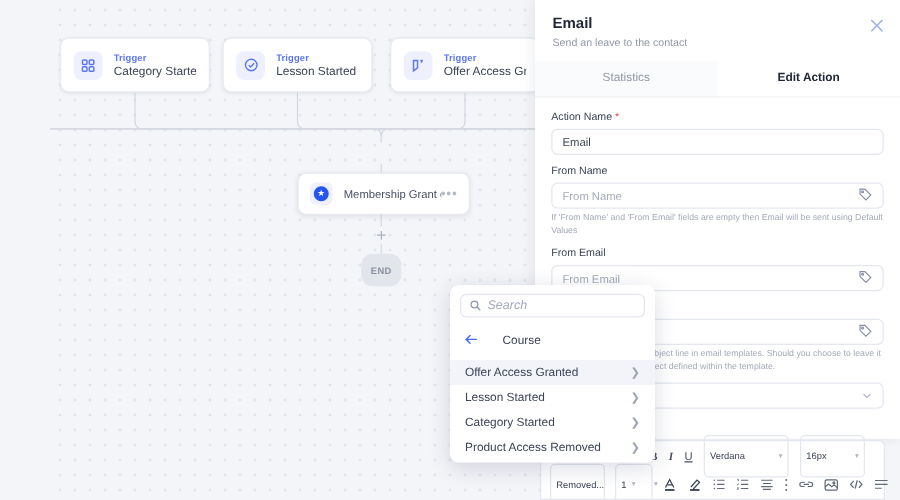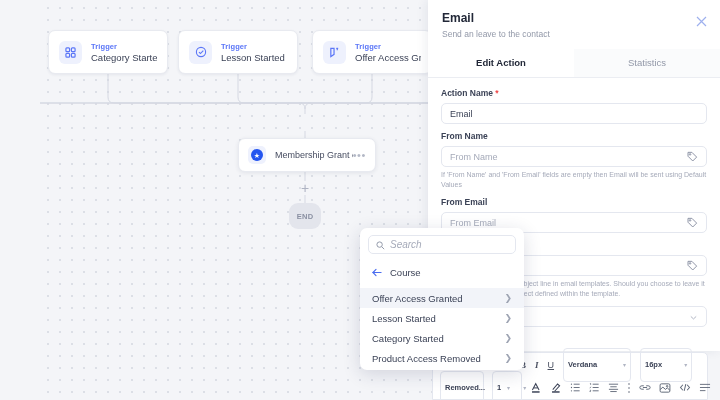--- a/index.html
+++ b/index.html
@@ -64,21 +64,21 @@
     position:absolute;left:360px;top:228px;width:164px;background:#fff;
     border-radius:7px;box-shadow:0 4px 18px rgba(30,40,80,.16);
     padding:7px 0 2px 0;box-sizing:border-box;z-index:40;overflow:hidden;
   }
   .mn-search{
     margin:0 8px 7px 8px;height:19px;border:1px solid #e4e7ef;border-radius:5px;
     display:flex;align-items:center;padding:0 7px;box-sizing:border-box;
   }
   .mn-search span.ph{font-size:10px;color:#a5aab9;margin-left:5px;font-style:italic;}
   .mn-back{display:flex;align-items:center;padding:2px 12px 7px 12px;cursor:pointer;}
-  .mn-back span.lb{font-size:9.5px;color:#3b4256;margin-left:8px;}
+  .mn-back span.lb{font-size:9.5px;color:#3b4256;margin-left:20px;}
   .mn-item{
     height:20px;display:flex;align-items:center;justify-content:space-between;
     padding:0 12px;font-size:9.5px;color:#3b4256;cursor:pointer;
   }
   .mn-item.sel{background:#f2f4f9;}
   .mn-item .ch{color:#9ea4b3;font-size:9px;}
 
   
   #panel{
     position:absolute;right:0;top:0;width:292px;height:351px;background:#fff;
@@ -89,42 +89,42 @@
   .pn-sub{font-size:8.5px;color:#9298a8;margin-top:3px;line-height:11px;}
   .pn-close{position:absolute;right:13px;top:13px;width:11px;height:11px;cursor:pointer;}
   .pn-tabs{display:flex;border-bottom:1px solid #ebedf2;}
   .pn-tab{
     flex:1;text-align:center;font-size:9.5px;padding:8px 0 7px 0;cursor:pointer;
     color:#9298a8;background:#fafbfc;border-bottom:2px solid transparent;
   }
   .pn-tab.active{color:#222838;font-weight:700;background:#fff;border-bottom:2px solid #fff;}
   .pn-body{padding:10px 13px 0 13px;}
   .fld{margin-bottom:7px;}
-  .fl-lb{font-size:8.5px;color:#3b4256;font-weight:700;margin-bottom:4px;line-height:11px;}
+  .fl-lb{font-size:8.5px;color:#3b4256;font-weight:400;margin-bottom:4px;line-height:11px;}
   .fl-req{color:#ef4444;font-size:8.5px;}
   .fl-in{
     height:21px;border:1px solid #e4e7ef;border-radius:5px;background:#fff;
     display:flex;align-items:center;padding:0 8px;box-sizing:border-box;
   }
   .fl-in .val{font-size:9px;color:#3b4256;flex:1;}
   .fl-in .ph{font-size:9px;color:#a5aab9;flex:1;}
   .fl-hint{font-size:7px;color:#a5aab9;margin-top:3px;line-height:10px;}
 
   
   #toolbar{
     position:absolute;left:432px;top:352px;width:276px;
     border:1px solid #e4e7ef;border-top-left-radius:5px;border-top-right-radius:5px;
     background:#fff;z-index:35;box-sizing:border-box;
   }
   .tb-row{display:flex;align-items:center;height:23px;padding:0 7px;gap:9px;}
   .tb-ic{color:#606878;display:flex;align-items:center;cursor:pointer;}
   .tb-sel{
     height:15px;border:1px solid #e4e7ef;border-radius:4px;
     display:flex;align-items:center;justify-content:space-between;
-    padding:16px 4px;font-size:7.5px;color:#3b4256;box-sizing:border-box;cursor:pointer;gap:22px;font-weight:bold;
+    padding:16px 4px;font-size:7.5px;color:#3b4256;box-sizing:border-box;cursor:pointer;gap:22px;
   }
   .tb-sel .cv{color:#b0b5c3;font-size:6px;}
   .tbtxt{font-size:9px;font-weight:700;color:#4a5061;cursor:pointer;}
 </style>
 </head>
 <body>
 
 <div id="canvas">
 
   <svg id="wires">
@@ -213,22 +213,22 @@
     <div class="pn-title">Email</div>
     <div class="pn-sub">Send an leave to the contact</div>
     <span class="pn-close">
       <svg width="11" height="11" viewBox="0 0 11 11" stroke="#9eb0ee" stroke-width="1.2" fill="none">
         <path d="M1,1 L10,10 M10,1 L1,10"></path>
       </svg>
     </span>
   </div>
 
   <div class="pn-tabs">
+    <div class="pn-tab">Statistics</div>
     <div class="pn-tab active">Edit Action</div>
-    <div class="pn-tab">Statistics</div>
   </div>
 
   <div class="pn-body">
 
     <div class="fld">
       <div class="fl-lb">
         <span>Action Name</span>
         <span class="fl-req">*</span>
       </div>
       <div class="fl-in">

